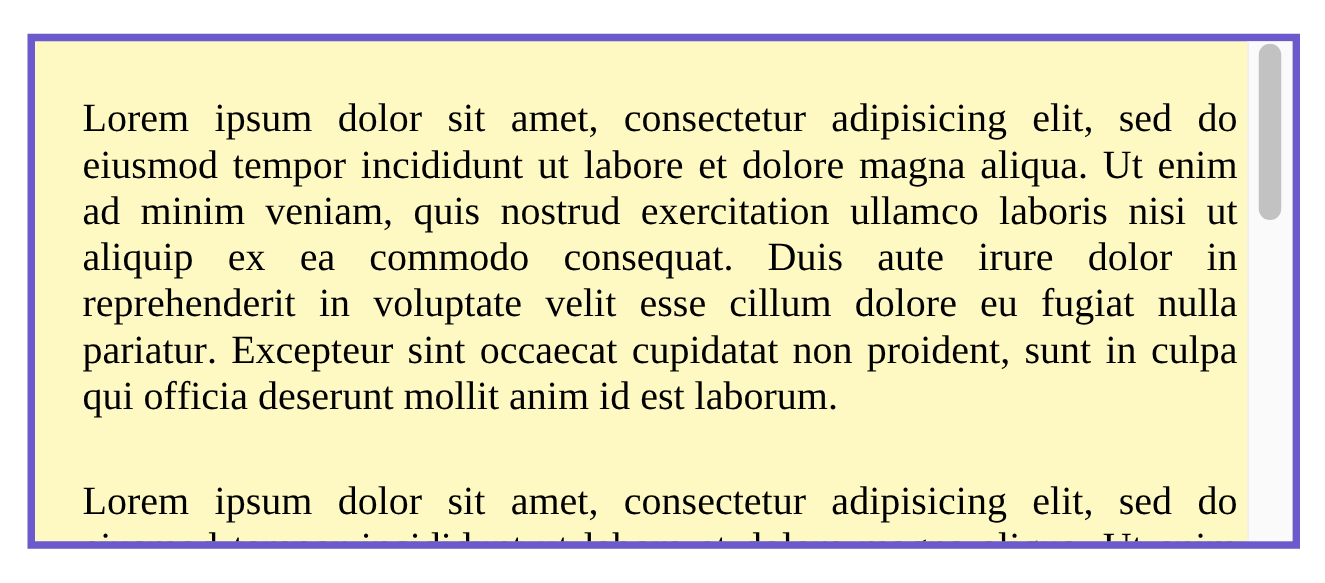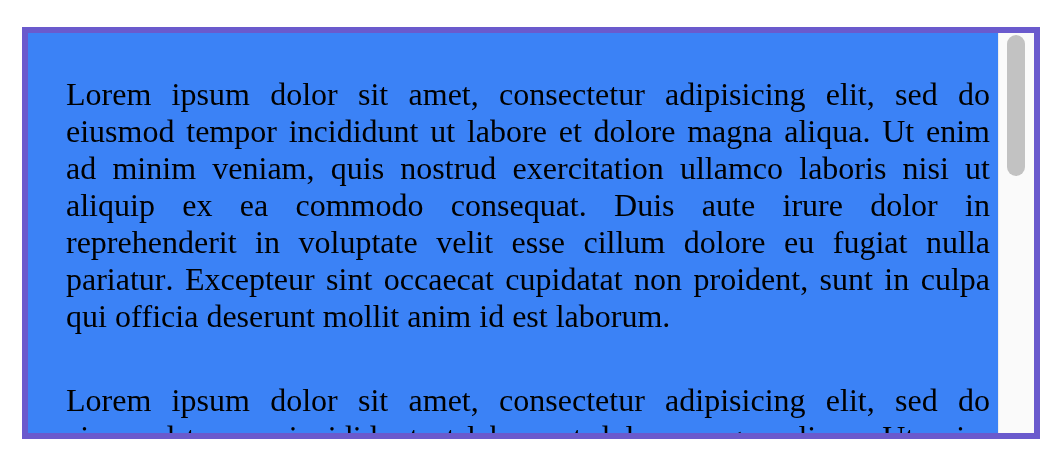--- a/index.html
+++ b/index.html
@@ -53,21 +53,21 @@
     left: 8px;
     width: 18px;
     height: 141px;
     border-radius: 9px;
     background: #c2c2c2; 
   }
 </style>
 </head>
 <body>
 
-<div class="lorem-panel" data-bind-style="borderColor:panel.border_color;backgroundColor:panel.background_color" style="border-color: rgb(106, 90, 205); background-color: #3b82f6;">
+<div class="lorem-panel" data-bind-style="borderColor:panel.border_color;backgroundColor:panel.background_color" style="border-color: rgb(106, 90, 205); background-color: #fef9c3;">
 
   <div class="text-content">
     <p data-bind="content.paragraphs.0">Lorem ipsum dolor sit amet, consectetur adipisicing elit, sed do eiusmod tempor incididunt ut labore et dolore magna aliqua. Ut enim ad minim veniam, quis nostrud exercitation ullamco laboris nisi ut aliquip ex ea commodo consequat. Duis aute irure dolor in reprehenderit in voluptate velit esse cillum dolore eu fugiat nulla pariatur. Excepteur sint occaecat cupidatat non proident, sunt in culpa qui officia deserunt mollit anim id est laborum.</p>
     <p data-bind="content.paragraphs.1">Lorem ipsum dolor sit amet, consectetur adipisicing elit, sed do eiusmod tempor incididunt ut labore et dolore magna aliqua. Ut enim ad minim veniam, quis nostrud exercitation ullamco laboris nisi ut aliquip ex ea commodo consequat. Duis aute irure dolor in reprehenderit in voluptate velit esse cillum dolore eu fugiat nulla pariatur. Excepteur sint occaecat cupidatat non proident, sunt in culpa qui officia deserunt mollit anim id est laborum.</p>
   </div>
 
   <div class="scrollbar-track" data-bind-style="backgroundColor:scrollbar.track_color" style="background-color: rgb(250, 250, 250);">
     <div class="scrollbar-thumb" data-bind-style="backgroundColor:scrollbar.thumb_color" style="background-color: rgb(194, 194, 194);"></div>
   </div>
 

